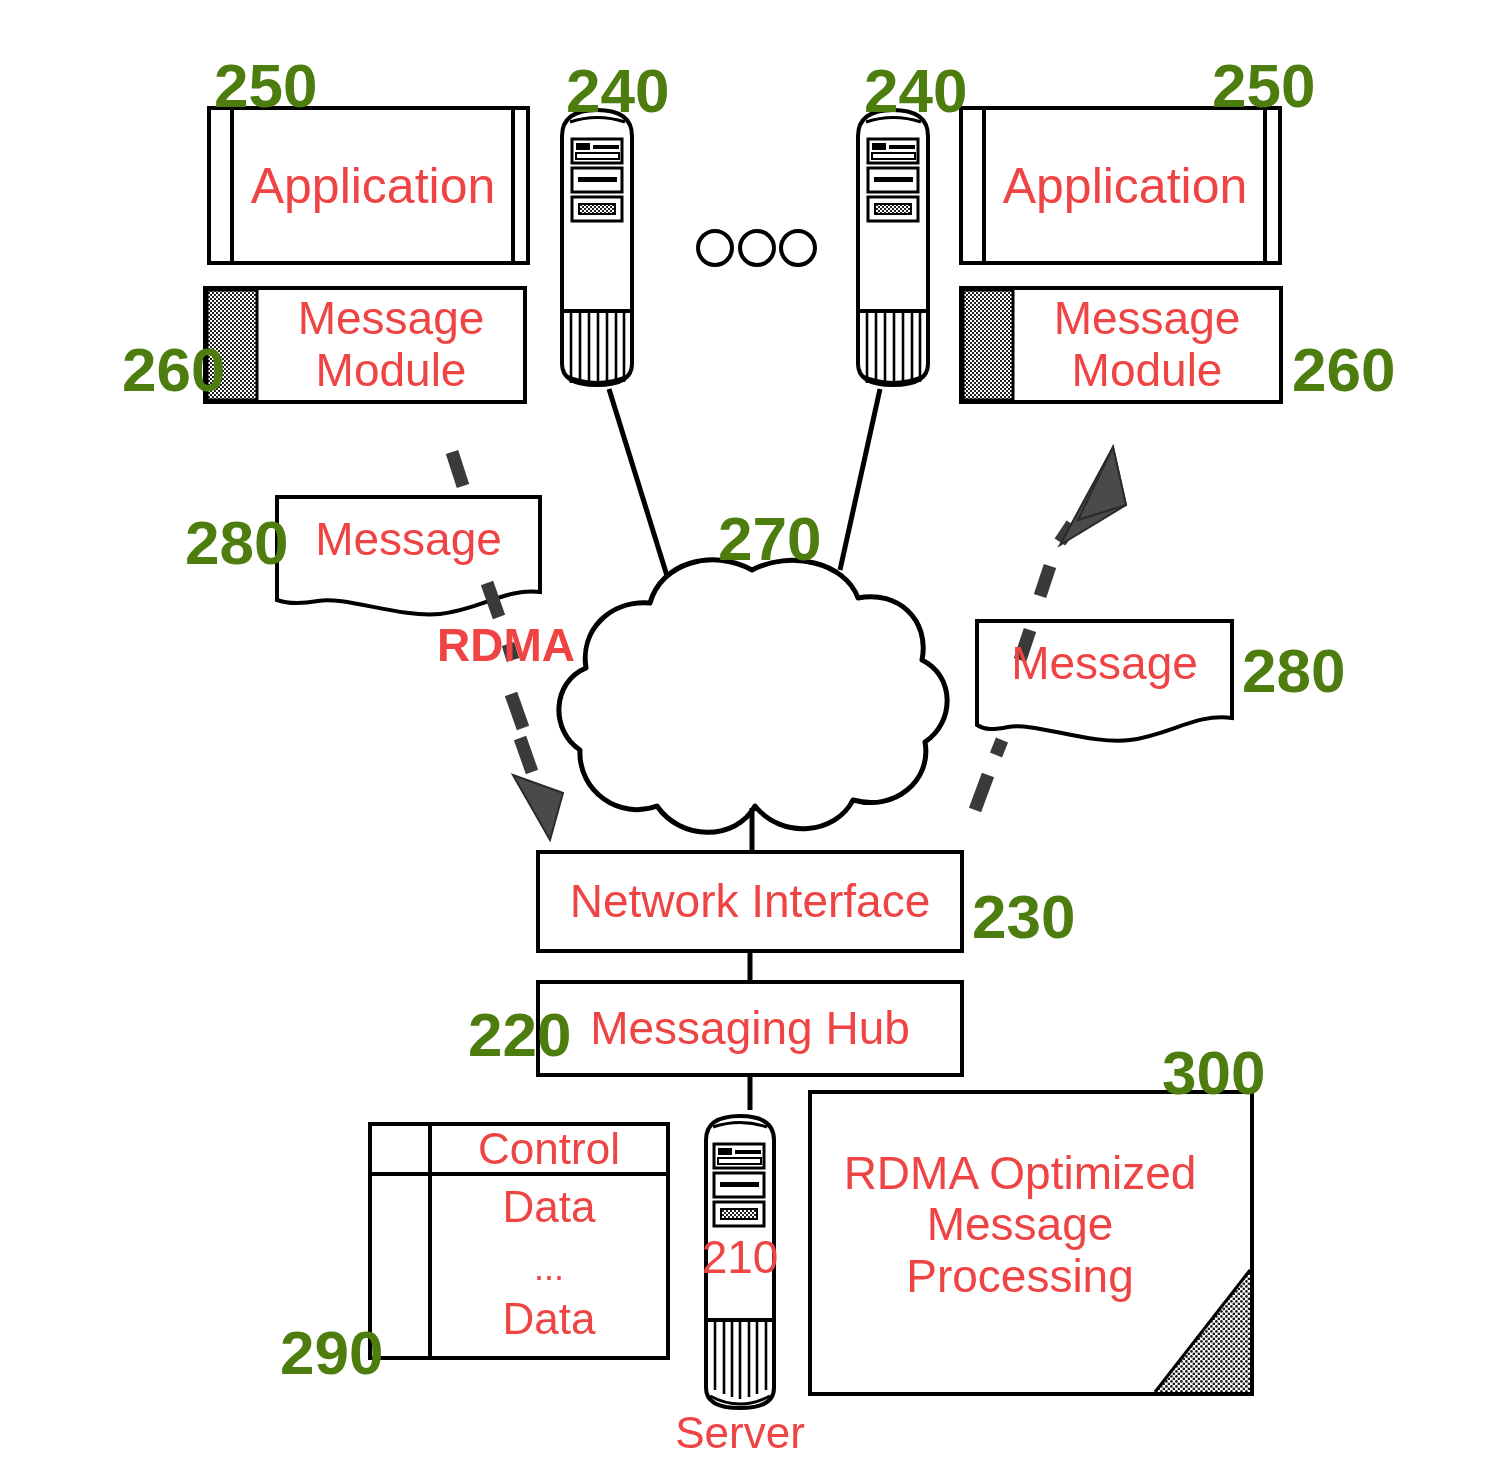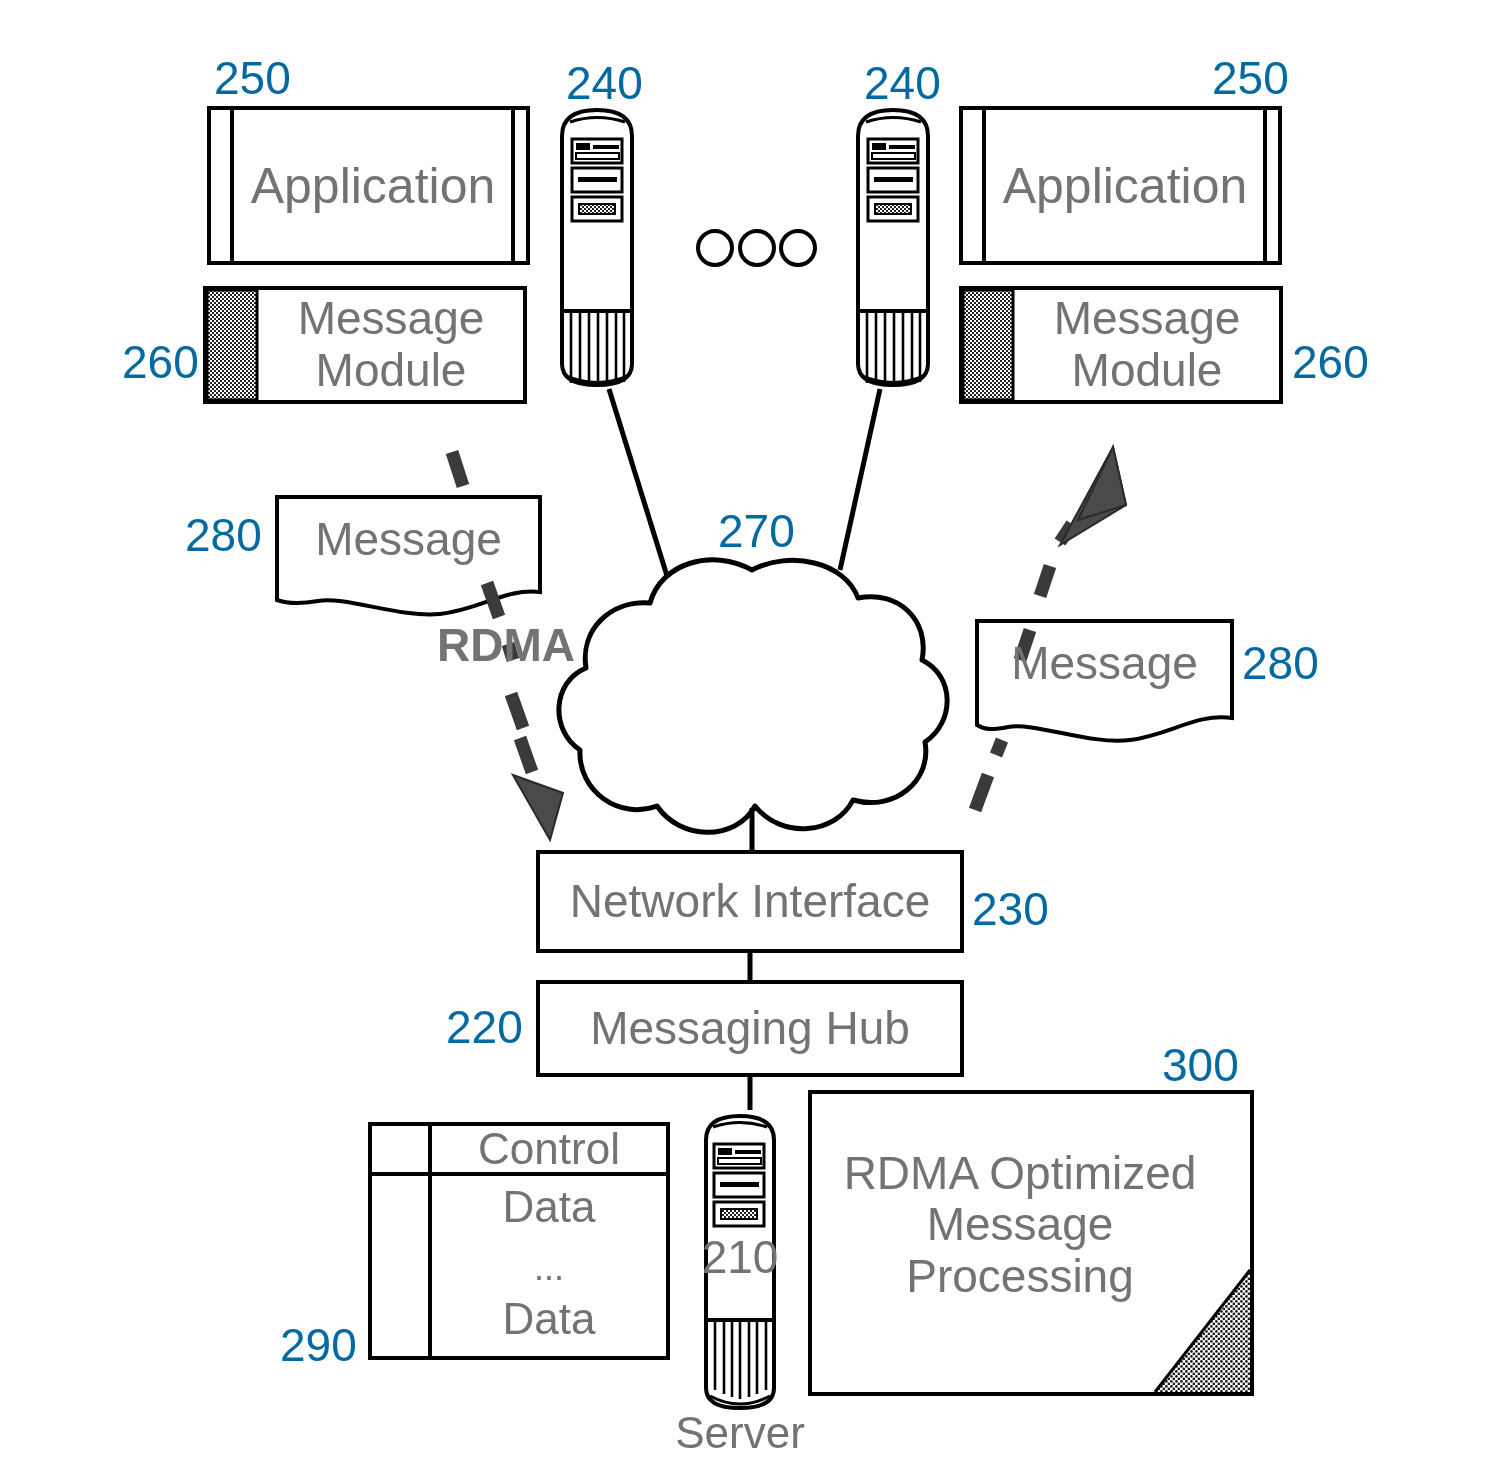--- a/index.html
+++ b/index.html
@@ -20,34 +20,35 @@
   }
   svg.layer {
     position: absolute;
     left: 0;
     top: 0;
     width: 1493px;
     height: 1484px;
   }
   .ref {
     position: absolute;
-    font-size: 46px;
+    font-size: 62px;
     line-height: 1;
-    color: #0369a1;
+    color: #4d7c0f;
     white-space: nowrap;
+    font-weight: bold;
   }
   .boxlabel {
     position: absolute;
     display: flex;
     align-items: center;
     justify-content: center;
     text-align: center;
     white-space: pre-line;
     line-height: 1.12;
-    color: #737373;
+    color: #ef4444;
   }
 </style>
 </head>
 <body>
 
 <div id="canvas">
 
   <svg class="layer" viewBox="0 0 1493 1484">
     <defs>
       <pattern id="stipple" width="4" height="4" patternUnits="userSpaceOnUse">
@@ -246,21 +247,21 @@
   <div class="ref" style="left:214px; top:55px;">250</div>
   <div class="ref" style="left:566px; top:60px;">240</div>
   <div class="ref" style="left:864px; top:60px;">240</div>
   <div class="ref" style="left:1212px; top:55px;">250</div>
   <div class="ref" style="left:122px; top:339px;">260</div>
   <div class="ref" style="left:1292px; top:339px;">260</div>
   <div class="ref" style="left:185px; top:512px;">280</div>
   <div class="ref" style="left:1242px; top:640px;">280</div>
   <div class="ref" style="left:718px; top:508px;">270</div>
   <div class="ref" style="left:972px; top:870px;margin-top:16px;">230</div>
-  <div class="ref" style="left:446px; top:1004px;text-align:right;">220</div>
+  <div class="ref" style="left:468px; top:1004px;text-align:right;">220</div>
   <div class="ref" style="left:280px; top:1322px;">290</div>
   <div class="ref" style="left:1162px; top:1042px;">300</div>
 
   <div class="boxlabel" style="left:232px; top:108px; width:282px; height:155px; font-size:50px;">Application</div>
 
   <div class="boxlabel" style="left:257px; top:288px; width:268px; height:114px; font-size:46px;">Message
 Module</div>
 
   <div class="boxlabel" style="left:984px; top:108px; width:282px; height:155px; font-size:50px;">Application</div>
 

